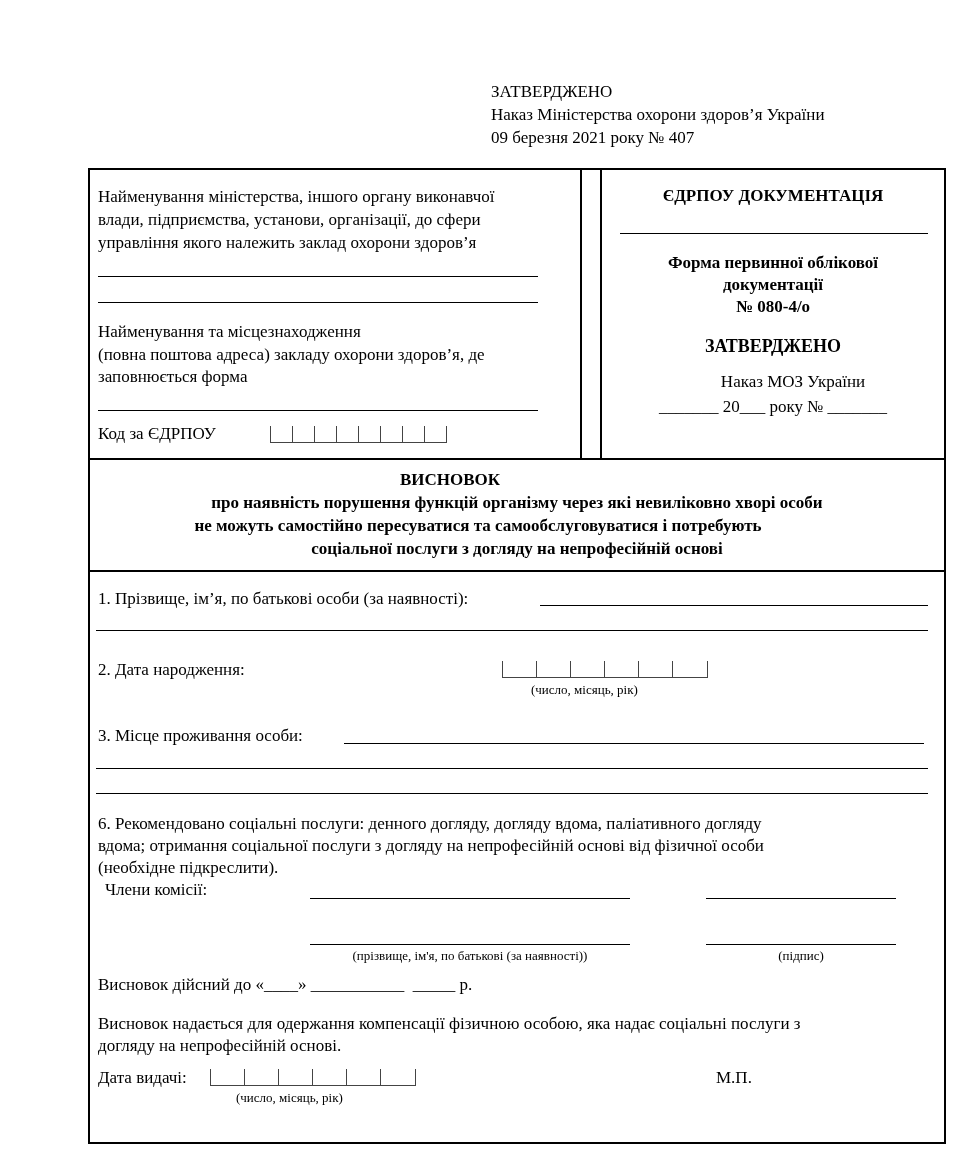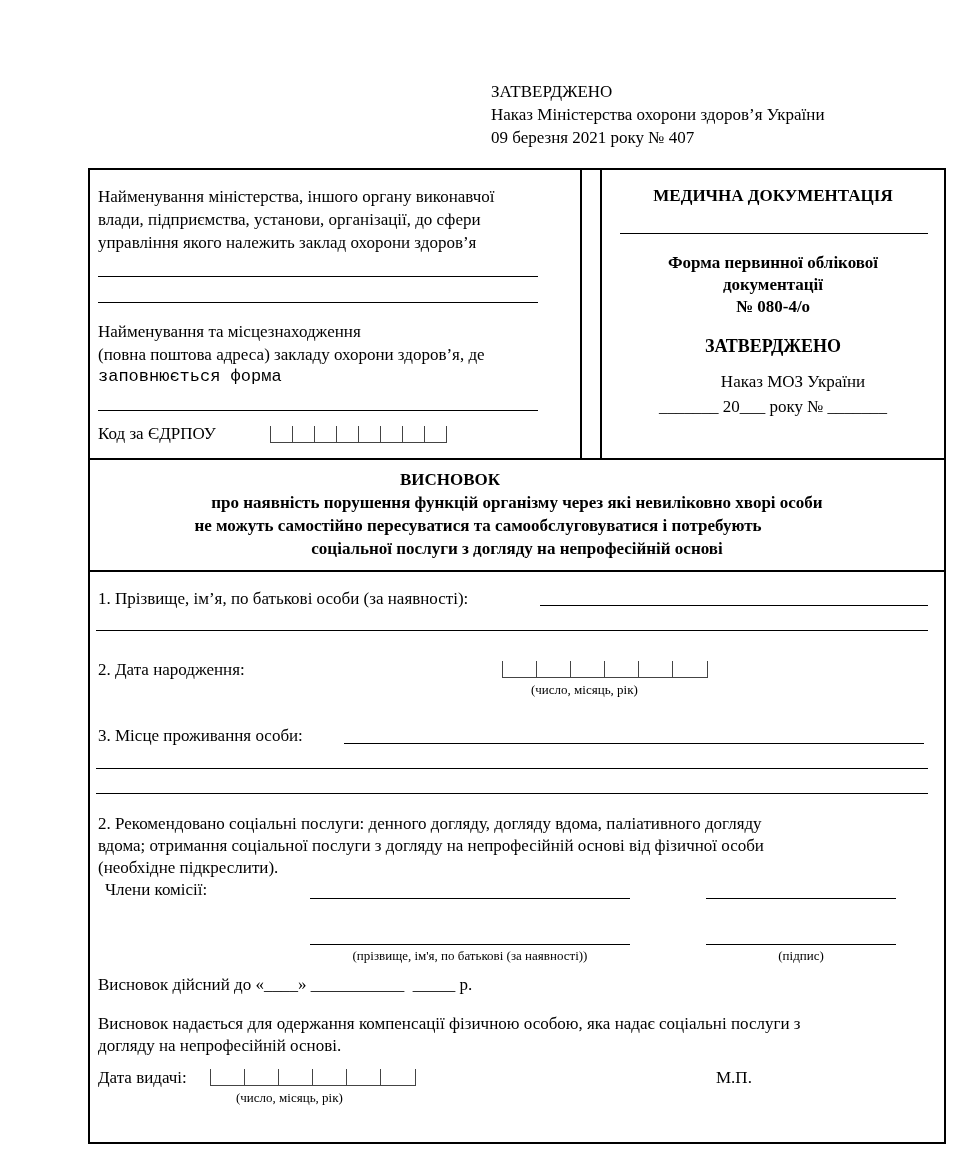--- a/index.html
+++ b/index.html
@@ -40,38 +40,38 @@
 
 <div>
   <div class="abs t17" style="left:98px;top:186px;">Найменування міністерства, іншого органу виконавчої</div>
   <div class="abs t17" style="left:98px;top:209px;">влади, підприємства, установи, організації, до сфери</div>
   <div class="abs t17" style="left:98px;top:232px;">управління якого належить заклад охорони здоров’я</div>
   <div class="input-line" style="left:98px;top:276px;width:440px;"></div>
   <div class="input-line" style="left:98px;top:302px;width:440px;"></div>
 
   <div class="abs t17" style="left:98px;top:321px;">Найменування та місцезнаходження</div>
   <div class="abs t17" style="left:98px;top:344px;">(повна поштова адреса) закладу охорони здоров’я, де</div>
-  <div class="abs t17" style="left:98px;top:366px;font-family:Liberation Mono, monospace;">заповнюється форма</div>
+  <div class="abs t17" style="left:98px;top:366px;">заповнюється форма</div>
   <div class="input-line" style="left:98px;top:410px;width:440px;"></div>
 
   <div class="abs t17" style="left:98px;top:423px;">Код за ЄДРПОУ</div>
   <div class="cbox" style="left:270px;top:425px;">
     <span class="cell"></span>
     <span class="cell"></span>
     <span class="cell"></span>
     <span class="cell"></span>
     <span class="cell"></span>
     <span class="cell"></span>
     <span class="cell"></span>
     <span class="cell"></span>
   </div>
 </div>
 
 <div>
-  <div class="abs t17 b center" style="left:602px;width:342px;top:185px;">МЕДИЧНА ДОКУМЕНТАЦІЯ</div>
+  <div class="abs t17 b center" style="left:602px;width:342px;top:185px;">ЄДРПОУ ДОКУМЕНТАЦІЯ</div>
   <div class="hline" style="left:620px;top:233px;width:308px;"></div>
   <div class="abs t17 b center" style="left:602px;width:342px;top:252px;">Форма первинної облікової</div>
   <div class="abs t17 b center" style="left:602px;width:342px;top:274px;">документації</div>
   <div class="abs t17 b center" style="left:602px;width:342px;top:296px;">№ 080-4/о</div>
   <div class="abs t17 b center" style="left:602px;width:342px;top:335px;font-size:18px;">ЗАТВЕРДЖЕНО</div>
   <div class="abs t17 center" style="left:602px;width:382px;top:371px;">Наказ МОЗ України</div>
   <div class="abs t17 center" style="left:602px;width:342px;top:396px;">_______ 20___ року № _______</div>
 </div>
 
 <div>
@@ -94,21 +94,21 @@
   <span class="cell" style="width:34px"></span>
   <span class="cell" style="width:36px"></span>
 </div>
 <div class="abs t13" style="left:531px;top:682px;">(число, місяць, рік)</div>
 
 <div class="abs t17" style="left:98px;top:725px;">3. Місце проживання особи:</div>
 <div class="input-line" style="left:344px;top:743px;width:580px;"></div>
 <div class="input-line" style="left:96px;top:768px;width:832px;"></div>
 <div class="input-line" style="left:96px;top:793px;width:832px;"></div>
 
-<div class="abs t17" style="left:98px;top:813px;">2. Рекомендовано соціальні послуги: денного догляду, догляду вдома, паліативного догляду</div>
+<div class="abs t17" style="left:98px;top:813px;">6. Рекомендовано соціальні послуги: денного догляду, догляду вдома, паліативного догляду</div>
 <div class="abs t17" style="left:98px;top:835px;">вдома; отримання соціальної послуги з догляду на непрофесійній основі від фізичної особи</div>
 <div class="abs t17" style="left:98px;top:857px;">(необхідне підкреслити).</div>
 <div class="abs t17" style="left:105px;top:879px;">Члени комісії:</div>
 
 <div class="input-line" style="left:310px;top:898px;width:320px;"></div>
 <div class="input-line" style="left:706px;top:898px;width:190px;"></div>
 <div class="input-line" style="left:310px;top:944px;width:320px;"></div>
 <div class="input-line" style="left:706px;top:944px;width:190px;"></div>
 <div class="abs t13 center" style="left:310px;width:320px;top:948px;">(прізвище, ім'я, по батькові (за наявності))</div>
 <div class="abs t13 center" style="left:706px;width:190px;top:948px;">(підпис)</div>

